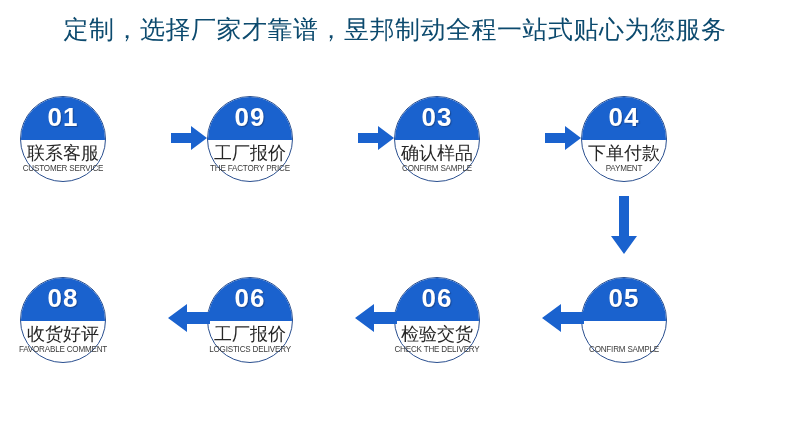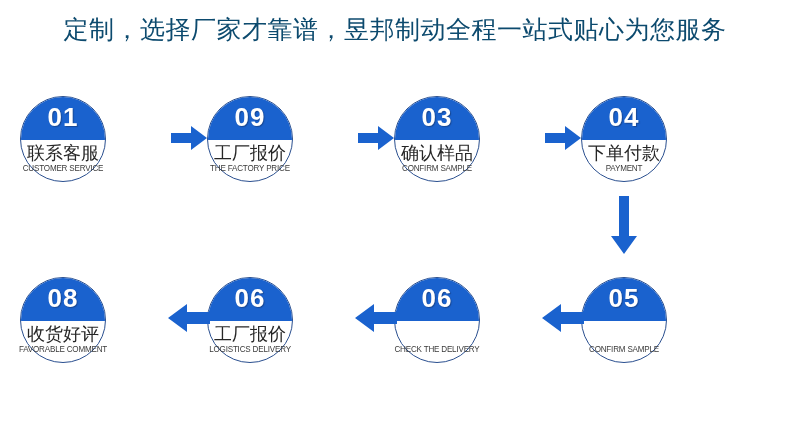--- a/index.html
+++ b/index.html
@@ -161,20 +161,21 @@
     </div>
     <div class="step-num">05</div>
     <div class="step-en">CONFIRM SAMPLE</div>
   </div>
 
   <div class="step" style="left:394px; top:262px;">
     <div class="step-disc">
       <div class="step-top"></div>
     </div>
     <div class="step-num">06</div>
+    <div class="step-cn">检验交货</div>
     <div class="step-en">CHECK THE DELIVERY</div>
   </div>
 
   <div class="step" style="left:207px; top:262px;">
     <div class="step-disc">
       <div class="step-top"></div>
     </div>
     <div class="step-num">06</div>
     <div class="step-cn">工厂报价</div>
     <div class="step-en">LOGISTICS DELIVERY</div>

